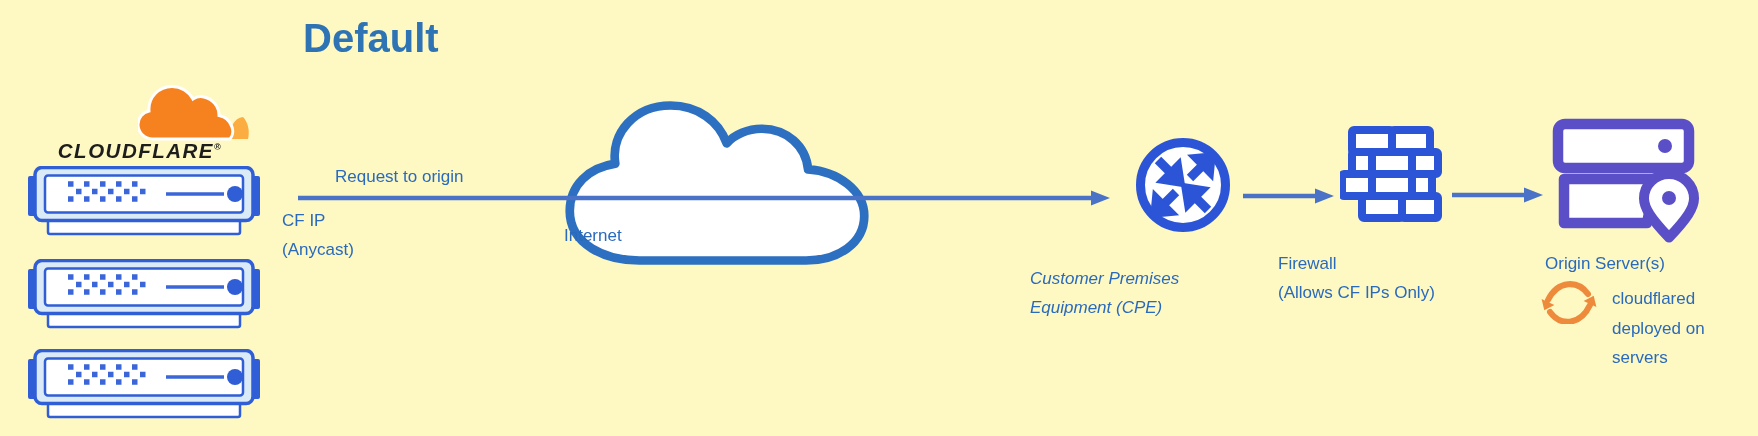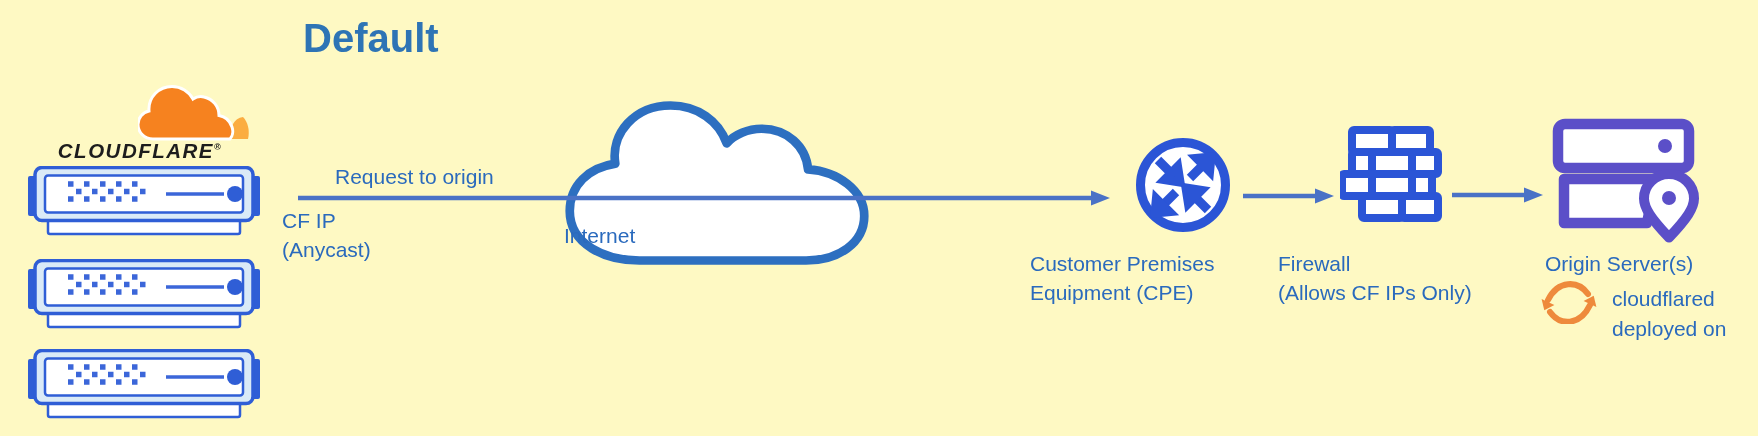--- a/index.html
+++ b/index.html
@@ -7,21 +7,21 @@
     position:relative;
     width:1758px;height:436px;
     background:#fef9c3;
     overflow:hidden;
     font-family:"Liberation Sans","DejaVu Sans",sans-serif;
     padding-left:32px;
   }
   .abs{position:absolute;}
   .lbl{
     color:#2a6abd;
-    font-size:21px;
+    font-size:17px;
     line-height:29px;
     white-space:nowrap;
   }
   .lbl.center{text-align:left;}
   #title{
     left:303px;top:16px;
     color:#2e74b5;
     font-size:40px;
     font-weight:700;
     letter-spacing:0px;
@@ -33,21 +33,21 @@
     font-size:20.5px;
     font-weight:700;
     letter-spacing:1.5px;
     white-space:nowrap;
     font-style:italic;
   }
   #cf-wordmark sup{font-size:9px;vertical-align:super;}
   #request-label{left:335px;top:162px;}
   #cfip-label{left:282px;top:206px;}
   #internet-label{left:564px;top:221px;width:308px;}
-  #cpe-label{left:1030px;top:249px;width:286px;}
+  #cpe-label{left:1030px;top:264px;width:286px;font-style:italic;}
   #firewall-label{left:1278px;top:249px;width:248px;}
   #origin-label{left:1545px;top:249px;}
   #cloudflared-note{left:1612px;top:284px;line-height:29.5px;}
 </style>
 </head>
 <body>
 
 <div id="stage">
 
   <svg width="0" height="0" style="position:absolute" aria-hidden="true">
@@ -185,15 +185,16 @@
       <path d="M 12 32 C 22 46, 42 46, 52 25"></path>
     </g>
     <g fill="#ee8a3c">
       <polygon points="6.3,30.2 16.4,24.9 3.6,19.1"></polygon>
       <polygon points="55.7,15.8 58.4,26.9 45.6,21.1"></polygon>
     </g>
   </svg>
   <div class="abs lbl" id="cloudflared-note">
     <div>cloudflared</div>
     <div>deployed on</div>
+    <div>servers</div>
   </div>
 
 </div>
 
 </body></html>

